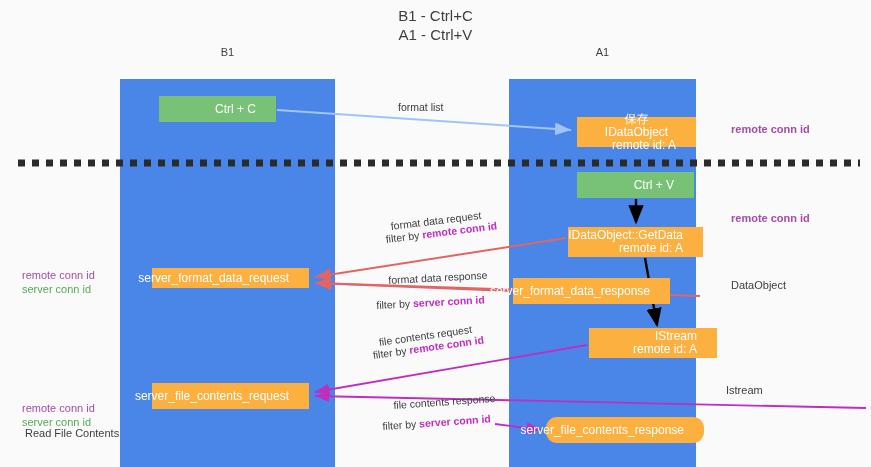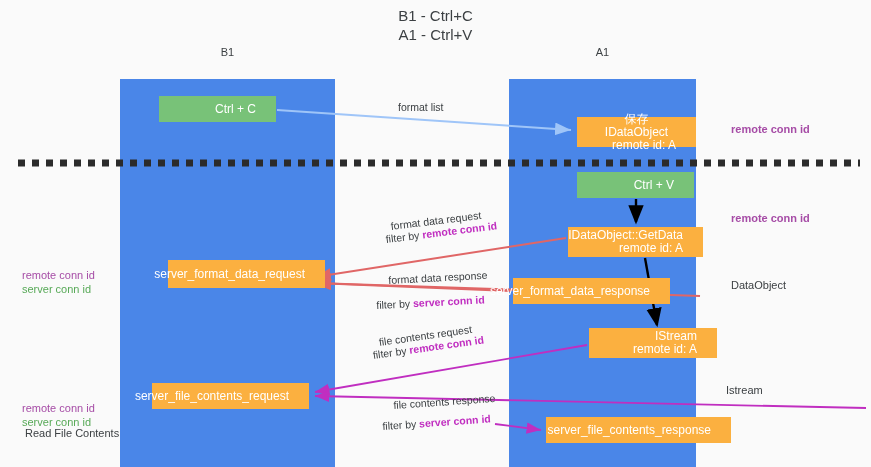--- a/index.html
+++ b/index.html
@@ -35,25 +35,25 @@
     text-align:center;color:#ffffff;font-size:12px;line-height:13px;
     padding:2px 20px;
   }
   .box.green{background:#78c278;}
   .box.orange{background:#fbb040;}
 
   .b-ctrlc{left:159px;top:96px;width:117px;height:26px;}
   .b-save{left:577px;top:117px;width:119px;height:30px;}
   .b-ctrlv{left:577px;top:172px;width:117px;height:26px;}
   .b-getdata{left:568px;top:227px;width:135px;height:30px;}
-  .b-fmtreq{left:152px;top:260px;width:157px;height:28px;margin-left:16px;}
+  .b-fmtreq{left:152px;top:268px;width:157px;height:20px;}
   .b-fmtres{left:513px;top:278px;width:157px;height:26px;}
   .b-istream{left:589px;top:328px;width:128px;height:30px;}
   .b-filereq{left:152px;top:383px;width:157px;height:26px;}
-  .b-fileres{left:546px;top:417px;width:185px;height:26px;}
+  .b-fileres{left:546px;top:417px;width:158px;height:26px;border-radius:11px;}
 
   .side-label{
     position:absolute;font-size:11px;line-height:14px;white-space:nowrap;
   }
   .side-label.bold{font-weight:bold;}
   .c-purple{color:#a64ca6;}
   .c-green{color:#57a957;}
   .c-dark{color:#3c4043;margin-top:42px;}
 
   .lab-remote1{left:731px;top:122px;}

